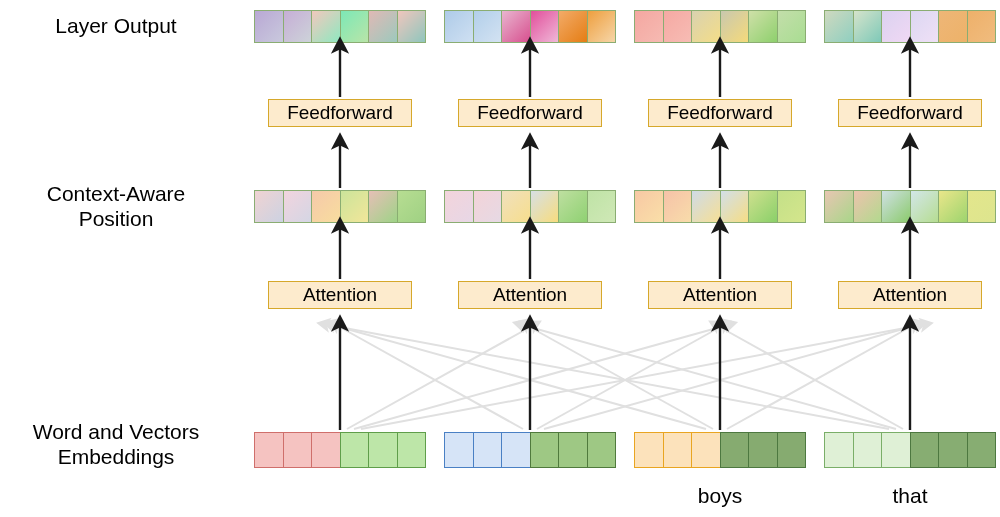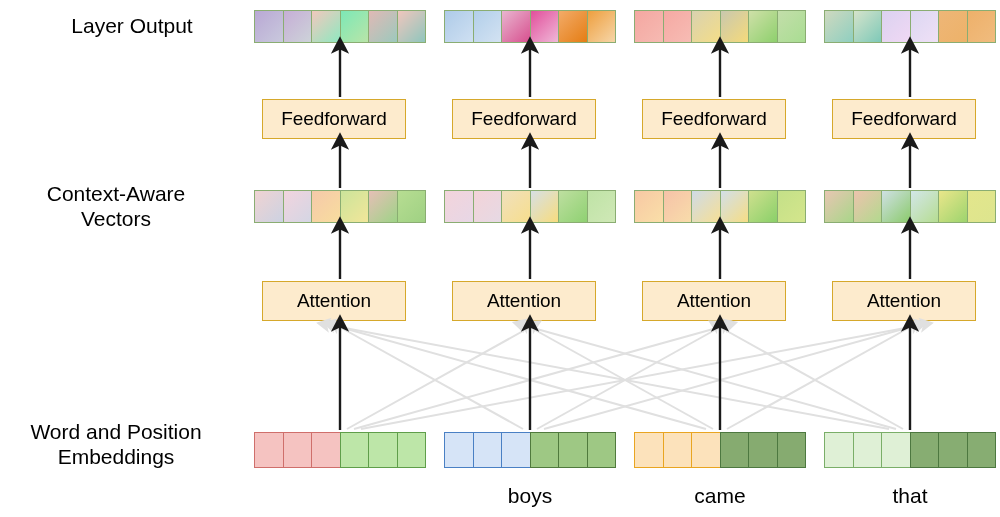--- a/index.html
+++ b/index.html
@@ -27,21 +27,21 @@
   
   .row-label {
     position: absolute;
     width: 232px;
     text-align: center;
     font-size: 21px;
     line-height: 1.18;
     color: #000;
     white-space: pre-line;
   }
-  #label-layer-output { left: 0px; top: 14px; margin-left: 16px; }
+  #label-layer-output { left: 0px; top: 14px; }
   #label-context     { left: 0px; top: 182px; }
   #label-embeddings  { left: 0px; top: 420px; }
 
   
   .column {
     position: absolute;
     top: 0;
     width: 172px;
     height: 517px;
   }
@@ -70,23 +70,23 @@
   }
   .cell:last-child { margin-right: 0; }
 
   .vector.embed .cell {
     border-width: 1.5px;
   }
 
   
   .proc-box {
     position: absolute;
-    left: 8px;
+    left: 14px;
     width: 144px;
-    height: 40px;
+    height: 28px;
     background: #fdebcd;
     border: 1.6px solid #d6a82b;
     display: flex;
     align-items: center;
     justify-content: center;
     font-size: 19px;
     color: #000;
     letter-spacing: -0.1px;
   }
   .proc-box.feedforward { top: 99px; }
@@ -122,22 +122,22 @@
     fill: none;
   }
 </style>
 </head>
 <body>
 
 <div id="diagram">
 
   <div class="row-label" id="label-layer-output">Layer Output</div>
   <div class="row-label" id="label-context">Context-Aware
-Vectors</div>
-  <div class="row-label" id="label-embeddings">Word and Position
+Position</div>
+  <div class="row-label" id="label-embeddings">Word and Vectors
 Embeddings</div>
 
   <div class="column" id="col-0">
     <div class="vector output">
         <div class="cell" style="background: linear-gradient(135deg, rgb(185, 168, 212), rgb(201, 201, 221)); border-color: rgb(138, 173, 114);"></div>
         <div class="cell" style="background: linear-gradient(135deg, rgb(198, 174, 214), rgb(205, 211, 217)); border-color: rgb(138, 173, 114);"></div>
         <div class="cell" style="background: linear-gradient(135deg, rgb(242, 200, 189), rgb(143, 232, 192)); border-color: rgb(138, 173, 114);"></div>
         <div class="cell" style="background: linear-gradient(135deg, rgb(124, 232, 182), rgb(185, 229, 168)); border-color: rgb(138, 173, 114);"></div>
         <div class="cell" style="background: linear-gradient(135deg, rgb(224, 185, 181), rgb(156, 201, 189)); border-color: rgb(138, 173, 114);"></div>
         <div class="cell" style="background: linear-gradient(135deg, rgb(240, 198, 189), rgb(143, 198, 189)); border-color: rgb(138, 173, 114);"></div>
@@ -182,21 +182,20 @@
       </div>
     <div class="proc-box attention">Attention</div>
     <div class="vector embed">
         <div class="cell" style="background: rgb(214, 228, 247); border-color: rgb(74, 128, 196);"></div>
         <div class="cell" style="background: rgb(214, 228, 247); border-color: rgb(74, 128, 196);"></div>
         <div class="cell" style="background: rgb(214, 228, 247); border-color: rgb(74, 128, 196);"></div>
         <div class="cell" style="background: rgb(158, 200, 132); border-color: rgb(80, 122, 61);"></div>
         <div class="cell" style="background: rgb(158, 200, 132); border-color: rgb(80, 122, 61);"></div>
         <div class="cell" style="background: rgb(158, 200, 132); border-color: rgb(80, 122, 61);"></div>
       </div>
-    <div class="word-caption">boys</div>
   </div>
 
   <div class="column" id="col-2">
     <div class="vector output">
         <div class="cell" style="background: linear-gradient(135deg, rgb(244, 167, 161), rgb(246, 186, 178)); border-color: rgb(138, 173, 114);"></div>
         <div class="cell" style="background: linear-gradient(135deg, rgb(245, 169, 163), rgb(247, 188, 180)); border-color: rgb(138, 173, 114);"></div>
         <div class="cell" style="background: linear-gradient(135deg, rgb(217, 210, 176), rgb(244, 221, 136)); border-color: rgb(138, 173, 114);"></div>
         <div class="cell" style="background: linear-gradient(135deg, rgb(201, 200, 174), rgb(245, 218, 123)); border-color: rgb(138, 173, 114);"></div>
         <div class="cell" style="background: linear-gradient(135deg, rgb(207, 224, 168), rgb(142, 208, 109)); border-color: rgb(138, 173, 114);"></div>
         <div class="cell" style="background: linear-gradient(135deg, rgb(195, 222, 170), rgb(169, 221, 146)); border-color: rgb(138, 173, 114);"></div>
@@ -212,21 +211,21 @@
       </div>
     <div class="proc-box attention">Attention</div>
     <div class="vector embed">
         <div class="cell" style="background: rgb(252, 226, 187); border-color: rgb(233, 165, 33);"></div>
         <div class="cell" style="background: rgb(252, 226, 187); border-color: rgb(233, 165, 33);"></div>
         <div class="cell" style="background: rgb(252, 226, 187); border-color: rgb(233, 165, 33);"></div>
         <div class="cell" style="background: rgb(134, 171, 112); border-color: rgb(77, 120, 64);"></div>
         <div class="cell" style="background: rgb(134, 171, 112); border-color: rgb(77, 120, 64);"></div>
         <div class="cell" style="background: rgb(134, 171, 112); border-color: rgb(77, 120, 64);"></div>
       </div>
-    <div class="word-caption">came</div>
+    <div class="word-caption">boys</div>
   </div>
 
   <div class="column" id="col-3">
     <div class="vector output">
         <div class="cell" style="background: linear-gradient(135deg, rgb(207, 217, 191), rgb(143, 207, 192)); border-color: rgb(138, 173, 114);"></div>
         <div class="cell" style="background: linear-gradient(135deg, rgb(213, 227, 203), rgb(126, 201, 184)); border-color: rgb(138, 173, 114);"></div>
         <div class="cell" style="background: linear-gradient(135deg, rgb(219, 210, 240), rgb(240, 216, 244)); border-color: rgb(138, 173, 114);"></div>
         <div class="cell" style="background: linear-gradient(135deg, rgb(220, 215, 242), rgb(239, 224, 246)); border-color: rgb(138, 173, 114);"></div>
         <div class="cell" style="background: linear-gradient(135deg, rgb(238, 182, 119), rgb(237, 178, 105)); border-color: rgb(138, 173, 114);"></div>
         <div class="cell" style="background: linear-gradient(135deg, rgb(238, 176, 106), rgb(240, 188, 126)); border-color: rgb(138, 173, 114);"></div>

